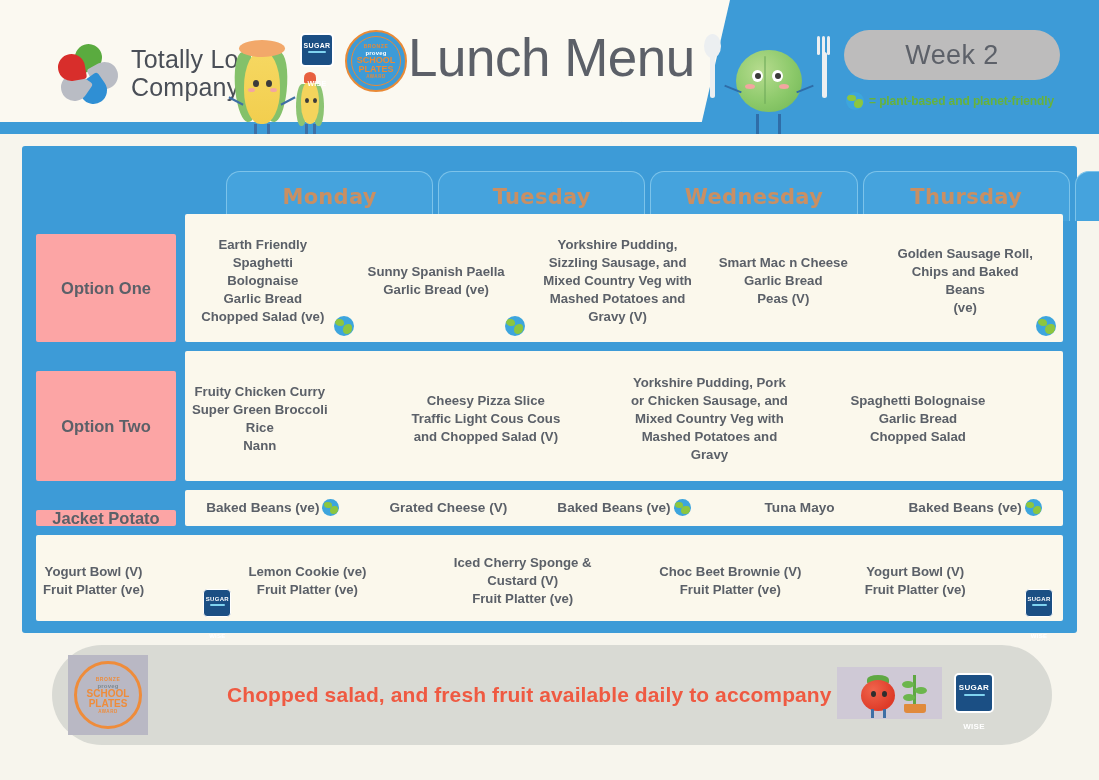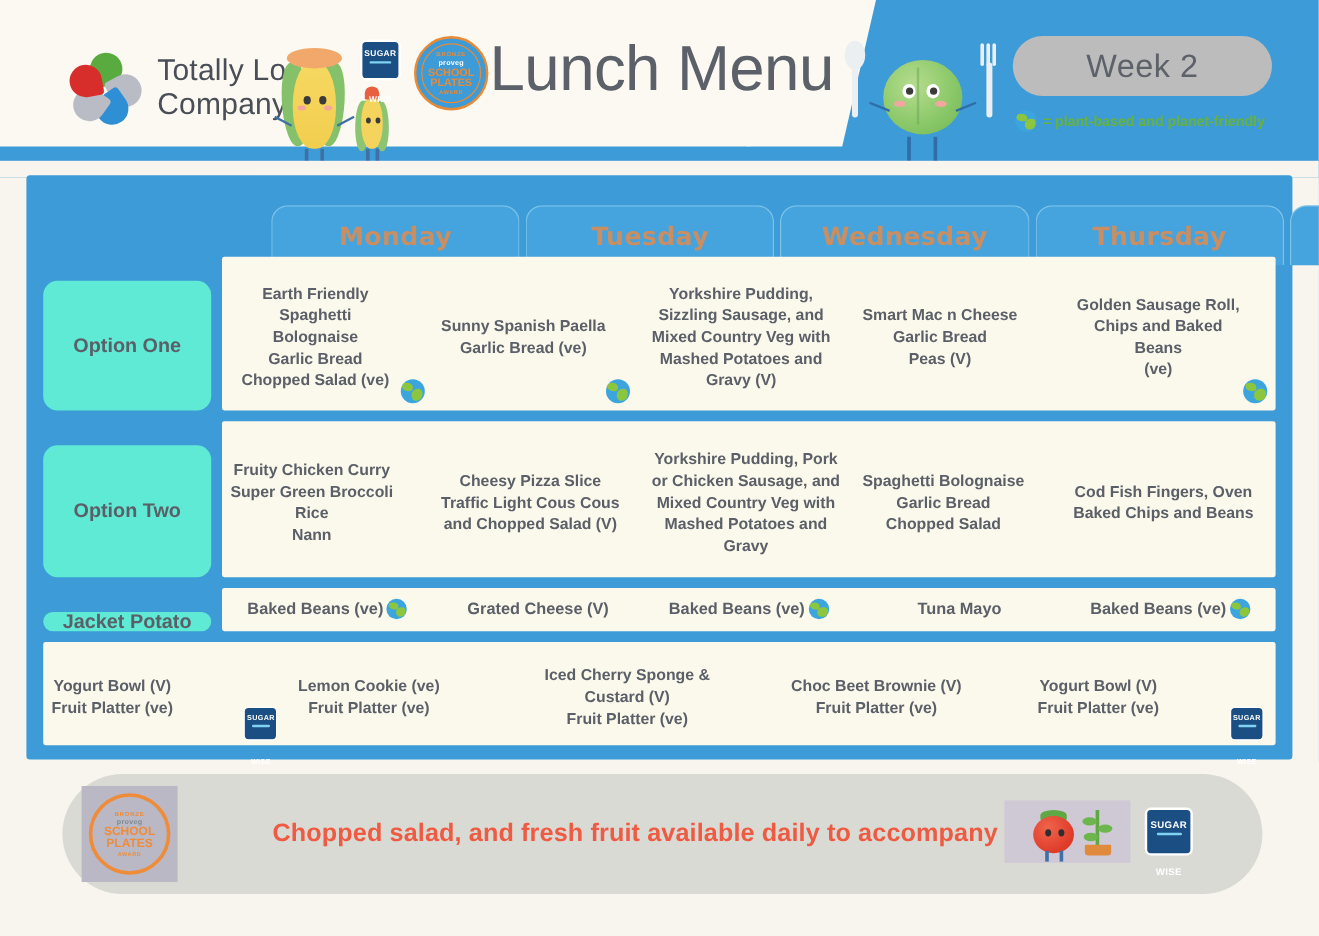--- a/index.html
+++ b/index.html
@@ -134,21 +134,21 @@
     display:flex;align-items:center;justify-content:center;
   }
   .daytab span{
     font-size:21px;font-weight:700;color:#c98f63;letter-spacing:.3px;
     font-family:"DejaVu Sans", sans-serif;
   }
 
   .rows{position:absolute;left:14px;top:68px;right:14px;bottom:12px;display:flex;flex-direction:column;gap:9px;}
   .row{display:flex;gap:9px;}
   .rlabel{
-    width:140px;flex:0 0 140px;background:#5eead4;border-radius:12px;
+    width:140px;flex:0 0 140px;background:#fca5a5;border-radius:2px;
     display:flex;align-items:center;justify-content:center;margin-top:20px;
   }
   .rlabel span{font-size:16.5px;font-weight:700;color:#5b6068;}
   .rcells{
     flex:1;background:#fbf8ec;border-radius:2px;display:flex;
   }
   .cell{
     flex:1;padding:12px 7px 6px;box-sizing:border-box;
     display:flex;flex-direction:row;align-items:center;
     text-align:center;position:relative;
@@ -372,23 +372,20 @@
             </div>
             <div class="cell">
               <div class="txt">Cheesy Pizza Slice<br>Traffic Light Cous Cous<br>and Chopped Salad (V)</div>
             </div>
             <div class="cell">
               <div class="txt">Yorkshire Pudding, Pork<br>or Chicken Sausage, and<br>Mixed Country Veg with<br>Mashed Potatoes and<br>Gravy</div>
             </div>
             <div class="cell">
               <div class="txt">Spaghetti Bolognaise<br>Garlic Bread<br>Chopped Salad</div>
             </div>
-            <div class="cell">
-              <div class="txt">Cod Fish Fingers, Oven<br>Baked Chips and Beans</div>
-            </div>
           </div>
         </div>
         <div class="row r-jacket">
           <div class="rlabel">
             <span>Jacket Potato</span>
           </div>
           <div class="rcells">
             <div class="cell">
               <div class="inline-row">
                 <div class="txt">Baked Beans (ve)</div>

